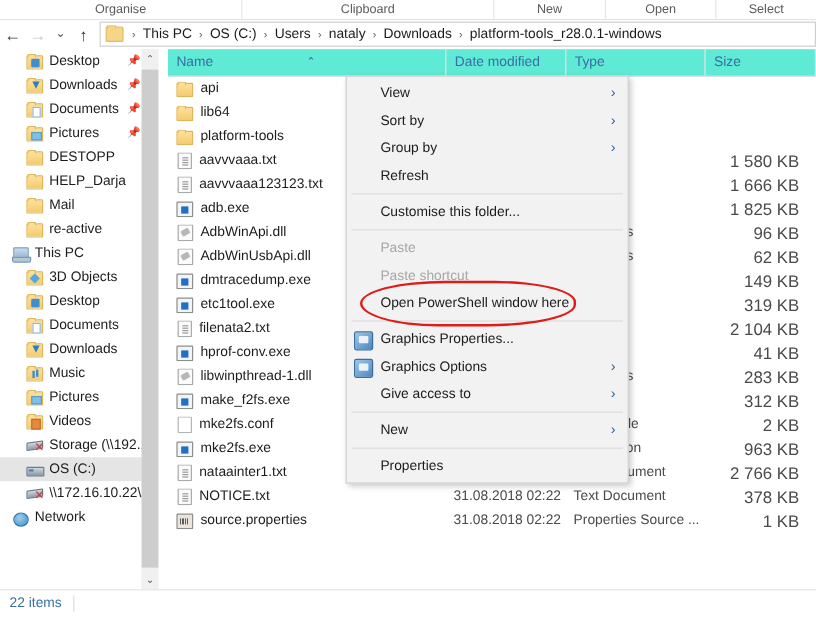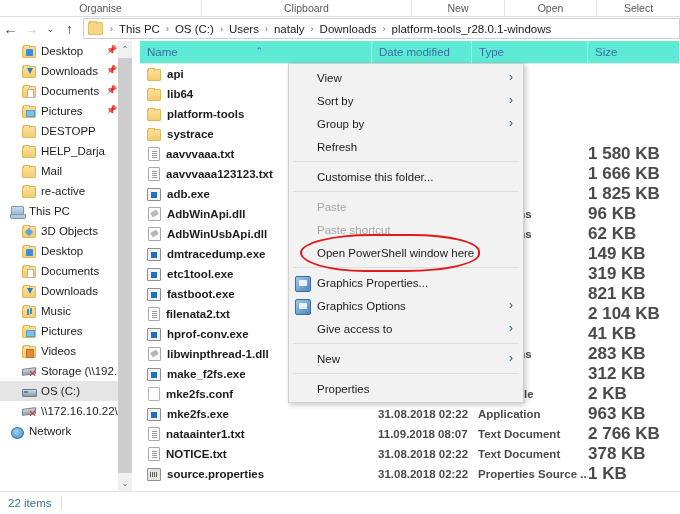--- a/index.html
+++ b/index.html
@@ -200,30 +200,29 @@
   .ch-size{left:448px;width:92px;border-right:1px solid #e4e4e4;}
 
   
   .filelist{
     position:absolute;left:140px;top:64px;width:540px;height:424px;
     overflow:hidden;
   }
   .row{
     position:relative;height:20px;display:flex;align-items:center;
     white-space:nowrap;
-    font-weight:bold;
   }
   .cell-name{
     width:232px;display:flex;align-items:center;padding-left:7px;
     box-sizing:border-box;overflow:hidden;
   }
   .cell-name .nm{font-size:11.5px;color:#1c1c1c;margin-left:6px;}
   .cell-date{width:100px;font-size:11.5px;color:#4a4a4a;padding-left:6px;box-sizing:border-box;}
   .cell-type{width:116px;font-size:11.5px;color:#4a4a4a;padding-left:6px;box-sizing:border-box;overflow:hidden;}
-  .cell-size{width:86px;font-size:17px;color:#4a4a4a;padding-right:8px;box-sizing:border-box;}
+  .cell-size{width:86px;font-size:14px;color:#4a4a4a;text-align:right;padding-right:8px;box-sizing:border-box;}
 
   
   .fi{width:13px;height:13px;flex:0 0 auto;position:relative;}
   .fi-folder{
     width:12px;height:10px;margin-top:1px;
     background:linear-gradient(180deg,#fcdf9a,#f5cc6e);
     border:1px solid #e0b85c;border-radius:1px;
   }
   .fi-folder:before{
     content:"";position:absolute;left:0;top:-2px;width:5px;height:2px;
@@ -484,29 +483,20 @@
         <div class="cell-name">
           <span class="fi fi-folder"></span>
           <span class="nm">platform-tools</span>
         </div>
         <div class="cell-date"></div>
         <div class="cell-type"></div>
         <div class="cell-size"></div>
       </div>
       <div class="row">
         <div class="cell-name">
-          <span class="fi fi-folder"></span>
-          <span class="nm">systrace</span>
-        </div>
-        <div class="cell-date"></div>
-        <div class="cell-type"></div>
-        <div class="cell-size"></div>
-      </div>
-      <div class="row">
-        <div class="cell-name">
           <span class="fi fi-txt"></span>
           <span class="nm">aavvvaaa.txt</span>
         </div>
         <div class="cell-date"></div>
         <div class="cell-type">ument</div>
         <div class="cell-size">1 580 KB</div>
       </div>
       <div class="row">
         <div class="cell-name">
           <span class="fi fi-txt"></span>
@@ -553,29 +543,20 @@
         <div class="cell-size">149 KB</div>
       </div>
       <div class="row">
         <div class="cell-name">
           <span class="fi fi-exe"></span>
           <span class="nm">etc1tool.exe</span>
         </div>
         <div class="cell-date"></div>
         <div class="cell-type">on</div>
         <div class="cell-size">319 KB</div>
-      </div>
-      <div class="row">
-        <div class="cell-name">
-          <span class="fi fi-exe"></span>
-          <span class="nm">fastboot.exe</span>
-        </div>
-        <div class="cell-date"></div>
-        <div class="cell-type">on</div>
-        <div class="cell-size">821 KB</div>
       </div>
       <div class="row">
         <div class="cell-name">
           <span class="fi fi-txt"></span>
           <span class="nm">filenata2.txt</span>
         </div>
         <div class="cell-date"></div>
         <div class="cell-type">ument</div>
         <div class="cell-size">2 104 KB</div>
       </div>

